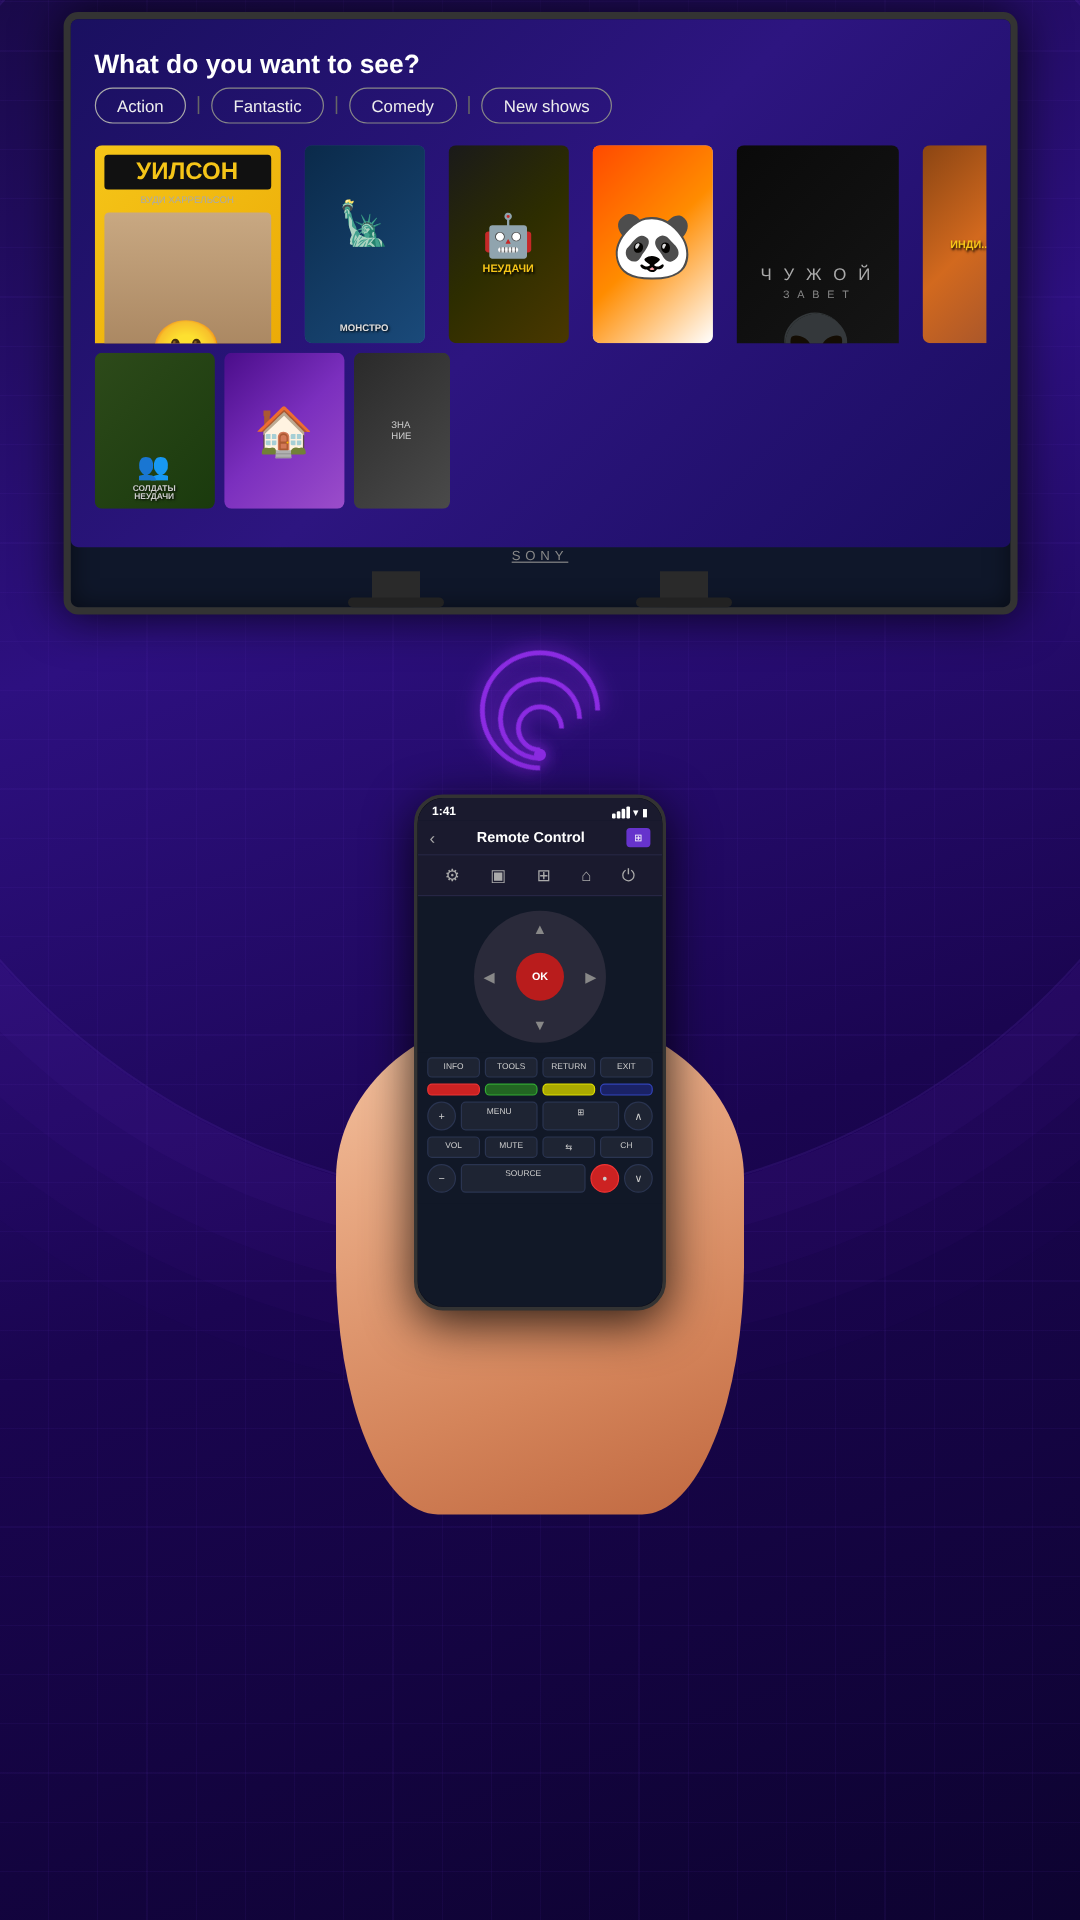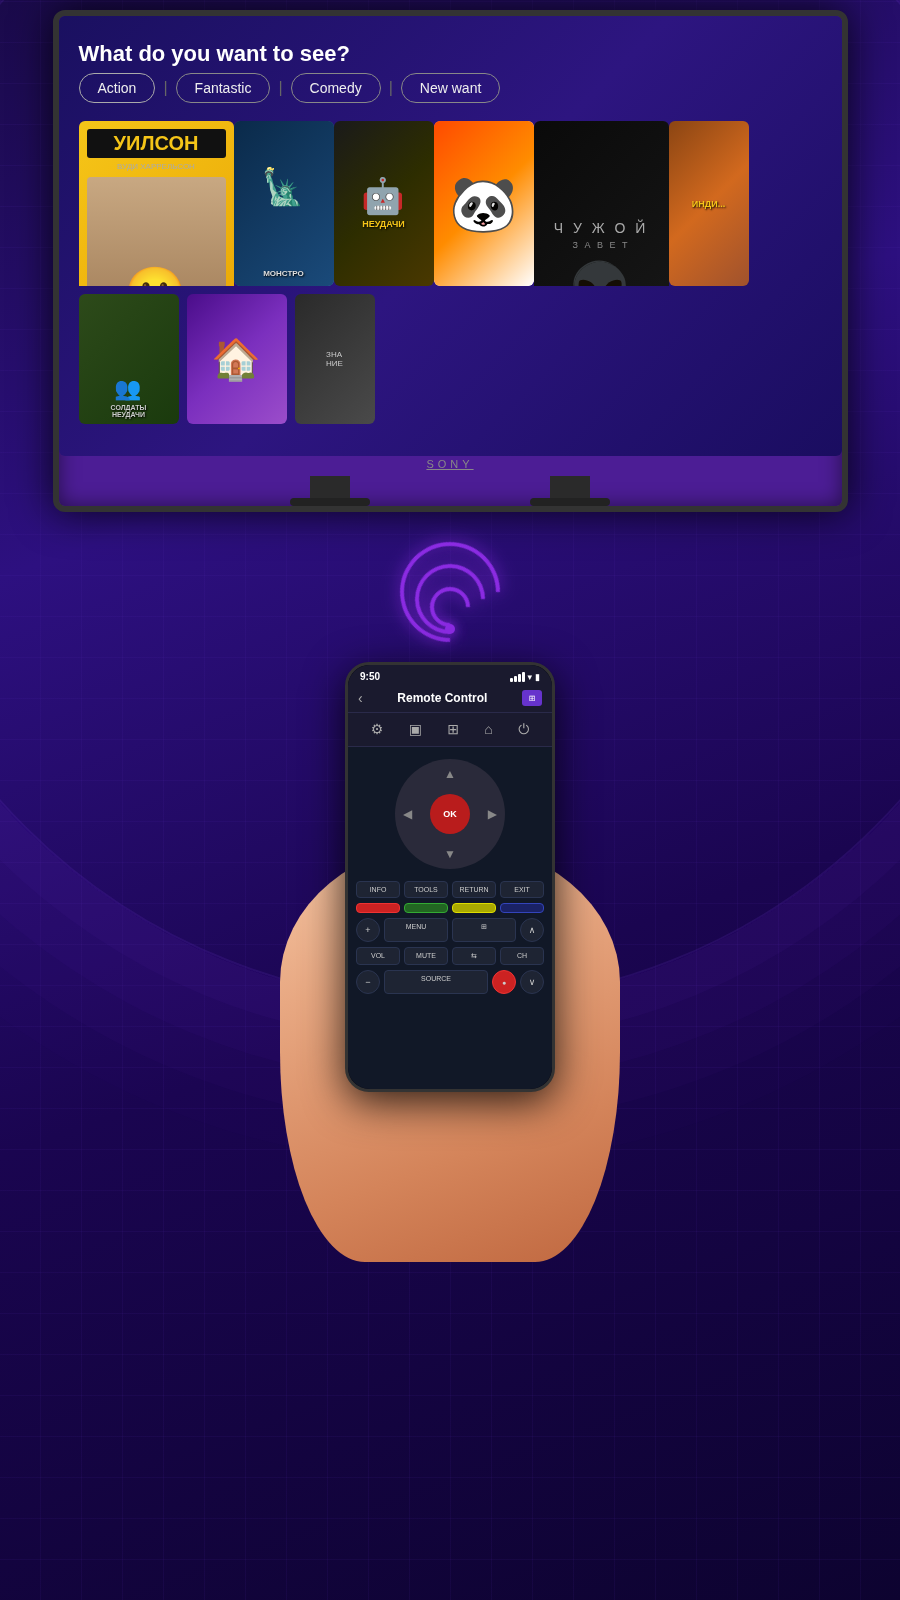--- a/index.html
+++ b/index.html
@@ -68,21 +68,21 @@
     
     .tv-section {
       display: flex;
       justify-content: center;
       padding: 0 20px;
       margin-top: 10px;
     }
 
     .tv-frame {
       width: 795px;
-      background: #4c1d95;
+      background: #0f172a;
       border-radius: 12px;
       border: 6px solid #333;
       box-shadow: 0 0 40px rgba(0,0,0,0.8), inset 0 0 20px rgba(0,0,0,0.5);
       position: relative;
     }
 
     .tv-screen {
       background: linear-gradient(135deg, #1a1060 0%, #2d1580 50%, #1a0d60 100%);
       border-radius: 6px;
       padding: 25px 20px 20px;
@@ -124,21 +124,21 @@
     }
 
     .tv-genre-sep {
       color: #666;
       margin: 0 8px;
       font-size: 16px;
     }
 
     .tv-movies-row {
       display: flex;
-      gap: 0;
+      gap: 20px;
       overflow: hidden;
       height: 165px;
       margin-bottom: 8px;
     }
 
     .tv-movies-row-2 {
       display: flex;
       gap: 8px;
       overflow: hidden;
       height: 130px;
@@ -597,21 +597,21 @@
 
         <div class="tv-question">What do you want to see?</div>
 
         <div class="tv-genre-row">
           <button class="tv-genre-btn active">Action</button>
           <span class="tv-genre-sep">|</span>
           <button class="tv-genre-btn">Fantastic</button>
           <span class="tv-genre-sep">|</span>
           <button class="tv-genre-btn">Comedy</button>
           <span class="tv-genre-sep">|</span>
-          <button class="tv-genre-btn">New want</button>
+          <button class="tv-genre-btn">New shows</button>
         </div>
 
         <div class="tv-movies-row">
 
           <div class="movie-poster poster-wilson">
             <div style="color:#f5c518;font-size:20px;font-weight:900;text-align:center;background:#111;padding:3px 5px;border-radius:3px;width:100%;margin-bottom:4px;">УИЛСОН</div>
             <div style="color:#aaa;font-size:8px;text-align:center;margin-bottom:6px;">ВУДИ ХАРРЕЛЬСОН</div>
             <div style="width:100%;flex:1;background:linear-gradient(180deg,#c8a882,#8b6540);border-radius:4px;display:flex;align-items:center;justify-content:center;font-size:50px;">😮</div>
           </div>
 
@@ -685,21 +685,21 @@
 
   <div class="phone-section">
     <div class="hand-holding-phone">
 
       <div class="hand-bg"></div>
 
       <div class="phone-device">
         <div class="phone-screen">
 
           <div class="phone-status-bar">
-            <span class="phone-time">9:50</span>
+            <span class="phone-time">1:41</span>
             <div class="phone-icons-right">
               <div class="signal-bars">
                 <div class="bar" style="height:4px;"></div>
                 <div class="bar" style="height:6px;"></div>
                 <div class="bar" style="height:8px;"></div>
                 <div class="bar" style="height:10px;"></div>
               </div>
               <span style="color:white;font-size:9px;">▾</span>
               <span style="color:white;font-size:9px;">▮</span>
             </div>

